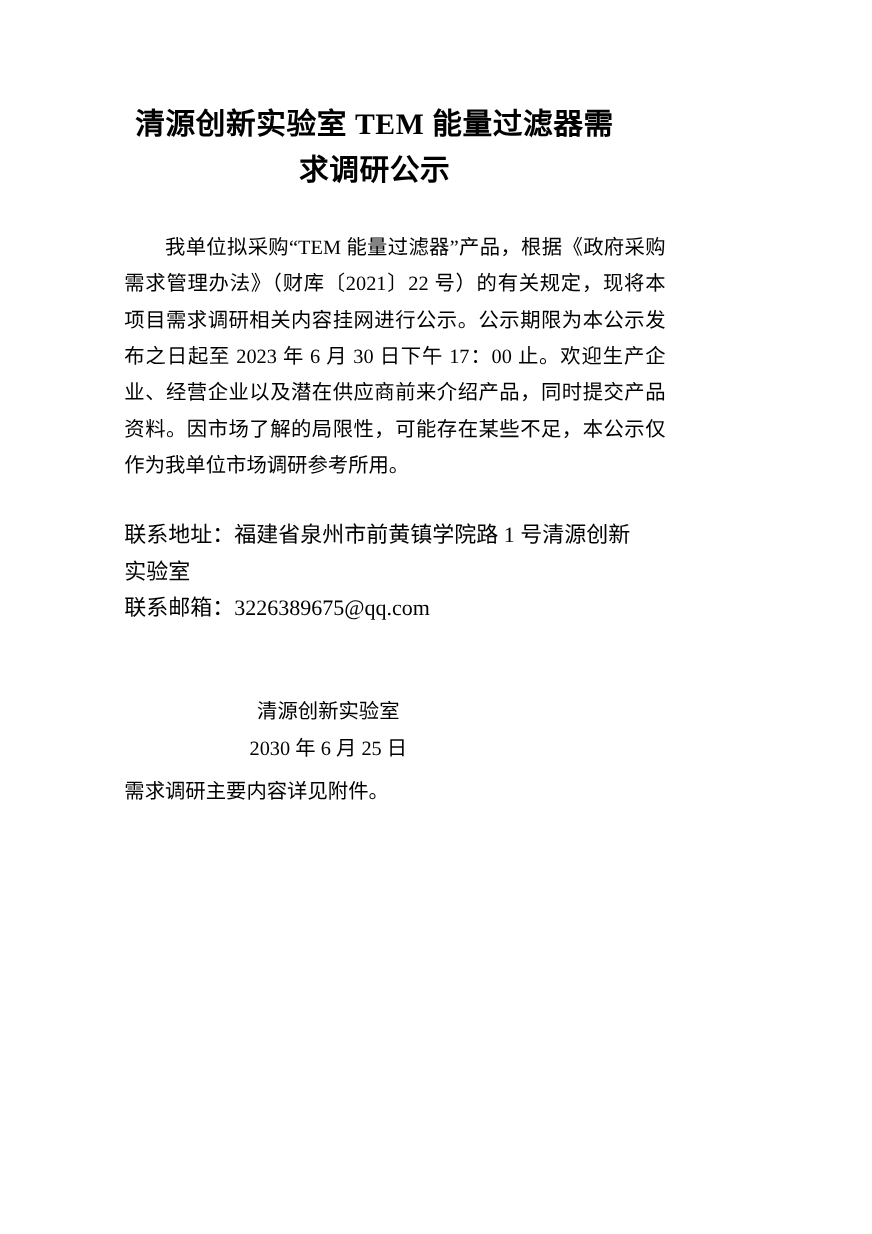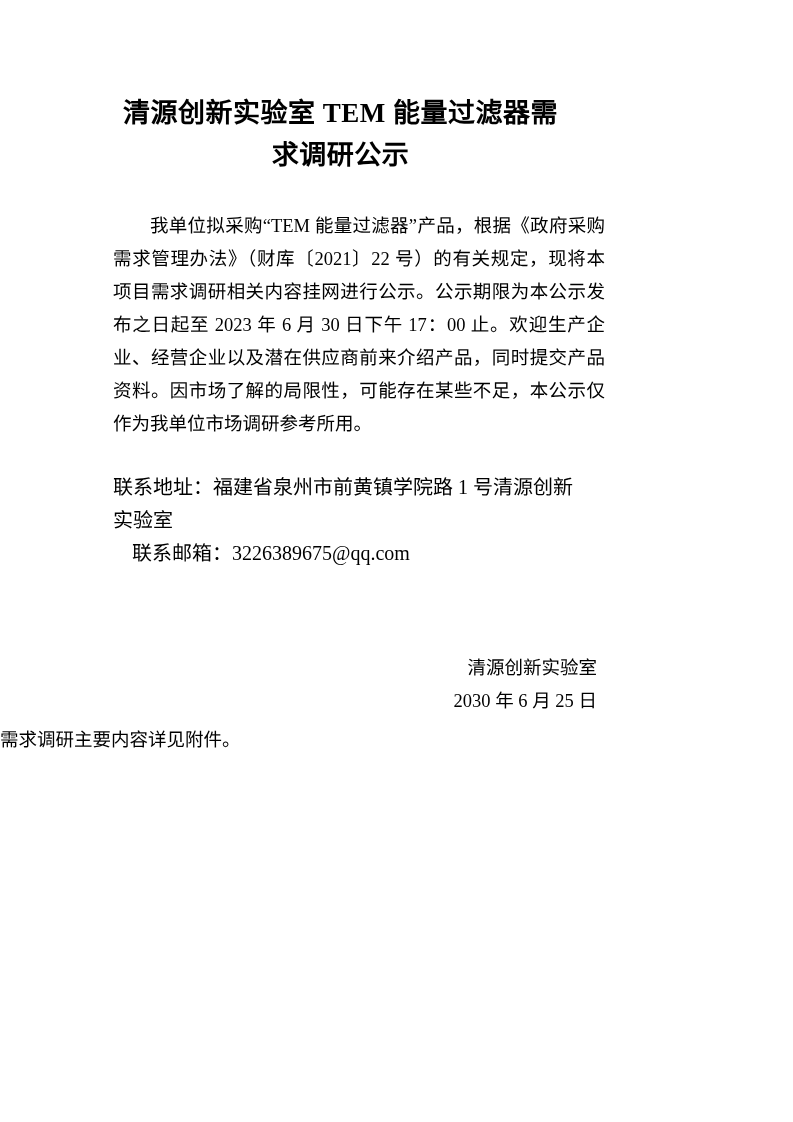--- a/index.html
+++ b/index.html
@@ -52,42 +52,42 @@
     padding-left: 113px;
     padding-right: 106px;
   }
   .contact-line {
     font-size: 20px;
     line-height: 33px;
     margin: 0;
     text-align: left;
   }
   .sign-block {
-    margin-top: 82px;
+    margin-top: 62px;
     padding-right: 84px;
-    text-align: right;
+    text-align: center;
   }
   .sign-line {
     font-size: 18.5px;
     line-height: 33px;
     margin: 0;
   }
   .footnote-block {
     margin-top: 6px;
+    padding-left: 113px;
     padding-right: 106px;
   }
   .footnote {
     font-size: 18.5px;
     line-height: 33px;
     margin: 0;
     text-align: left;
   }
   .mono-ish {
     font-family: "Liberation Serif", "DejaVu Serif", serif;
-    margin-left: 19px;
   }
 </style>
 </head>
 <body>
 
 <div class="page">
 
   <h1 class="doc-title">清源创新实验室 TEM 能量过滤器需求调研公示</h1>
 
   <div class="body-block">

